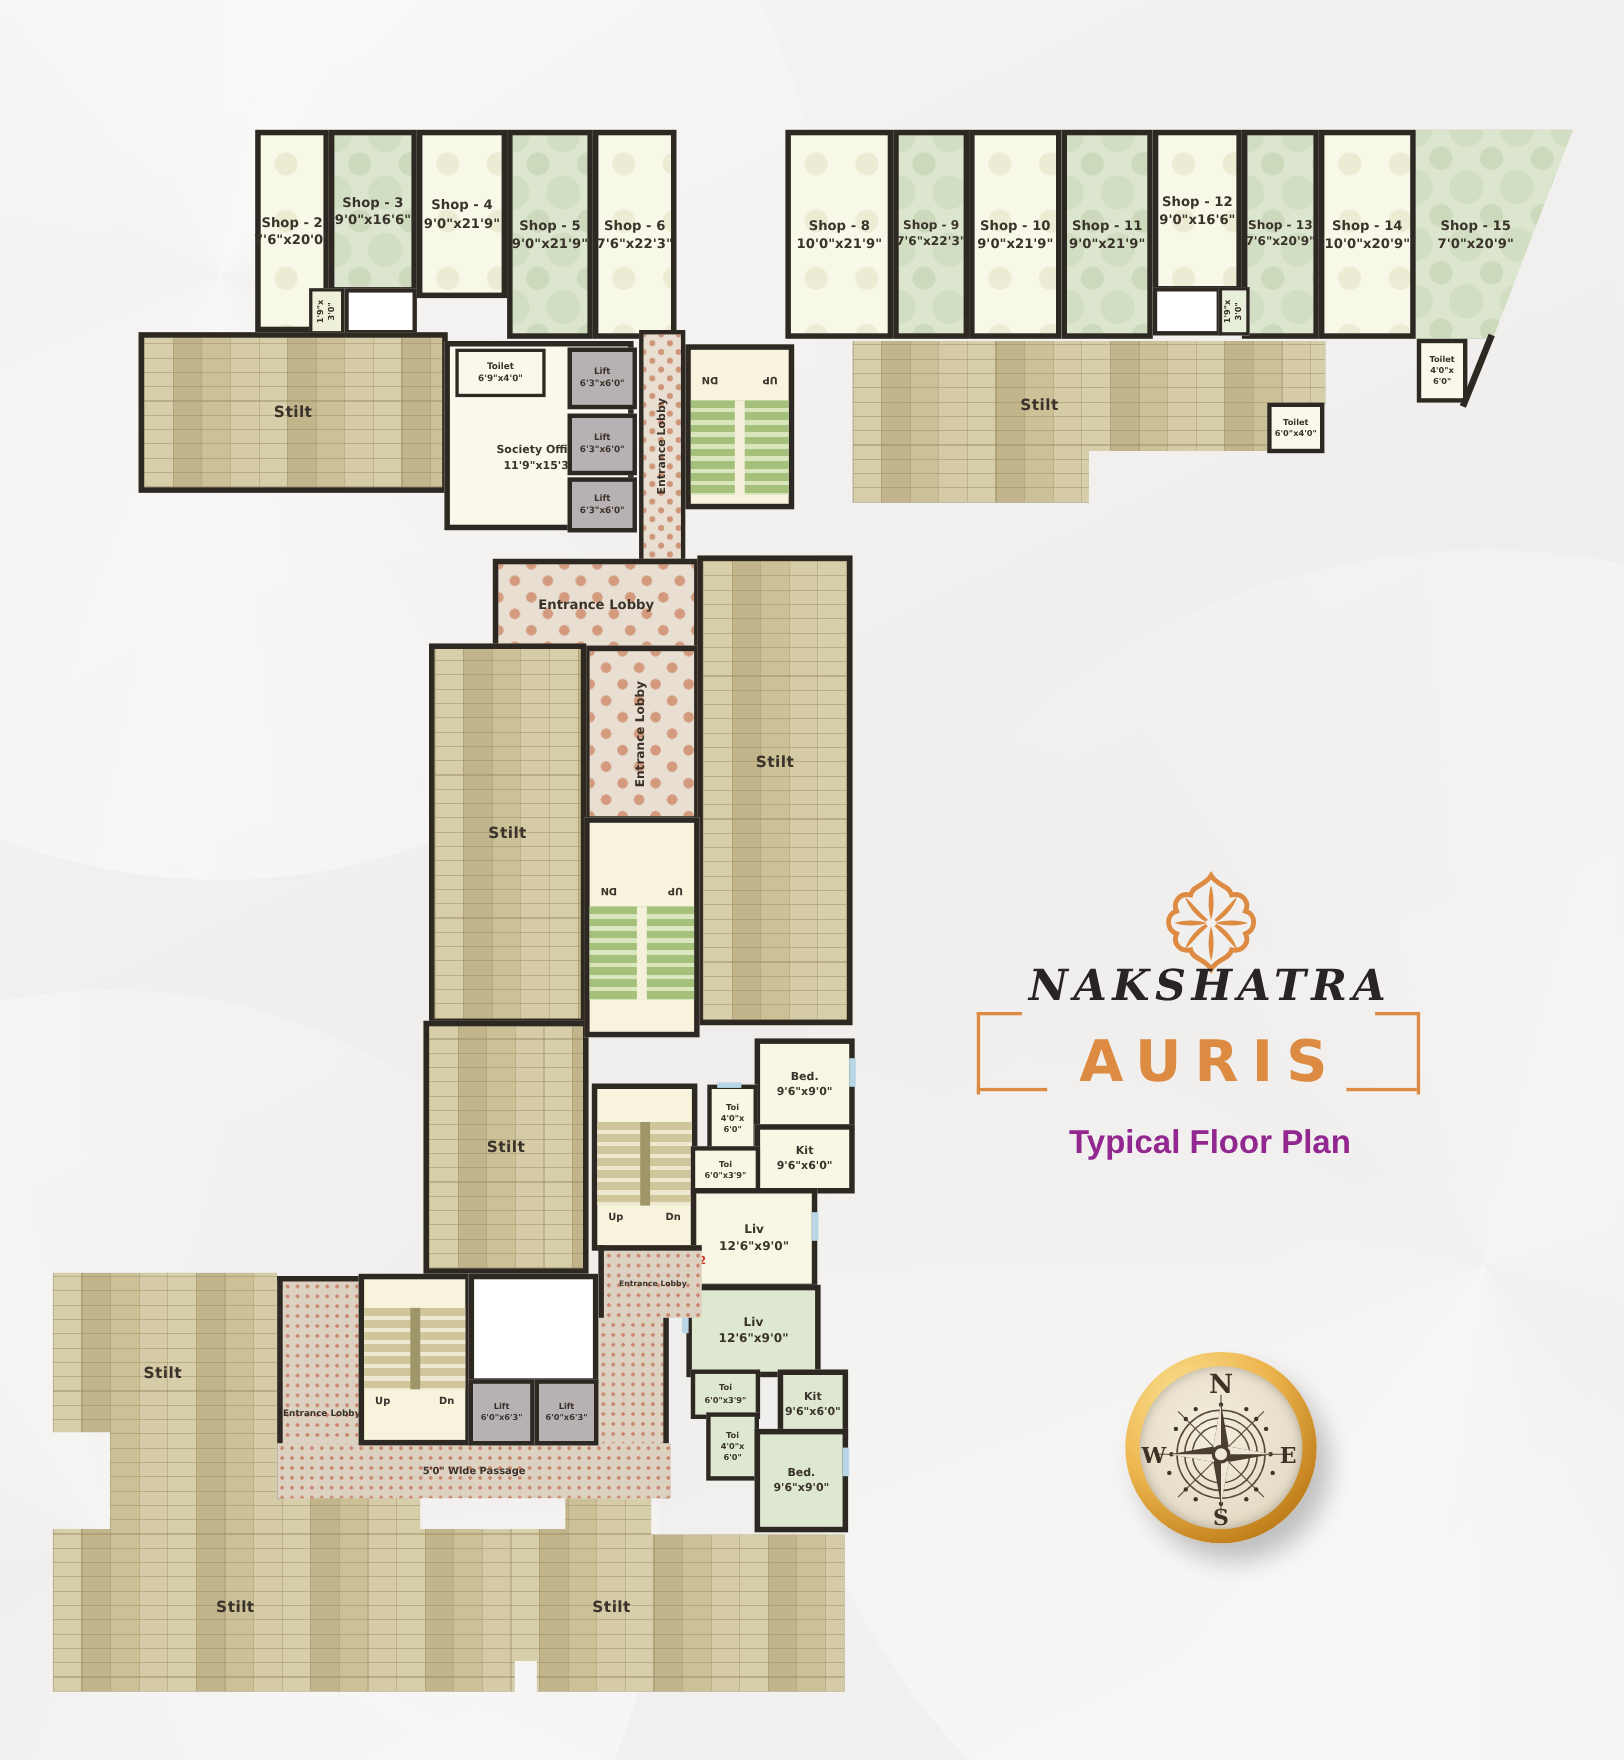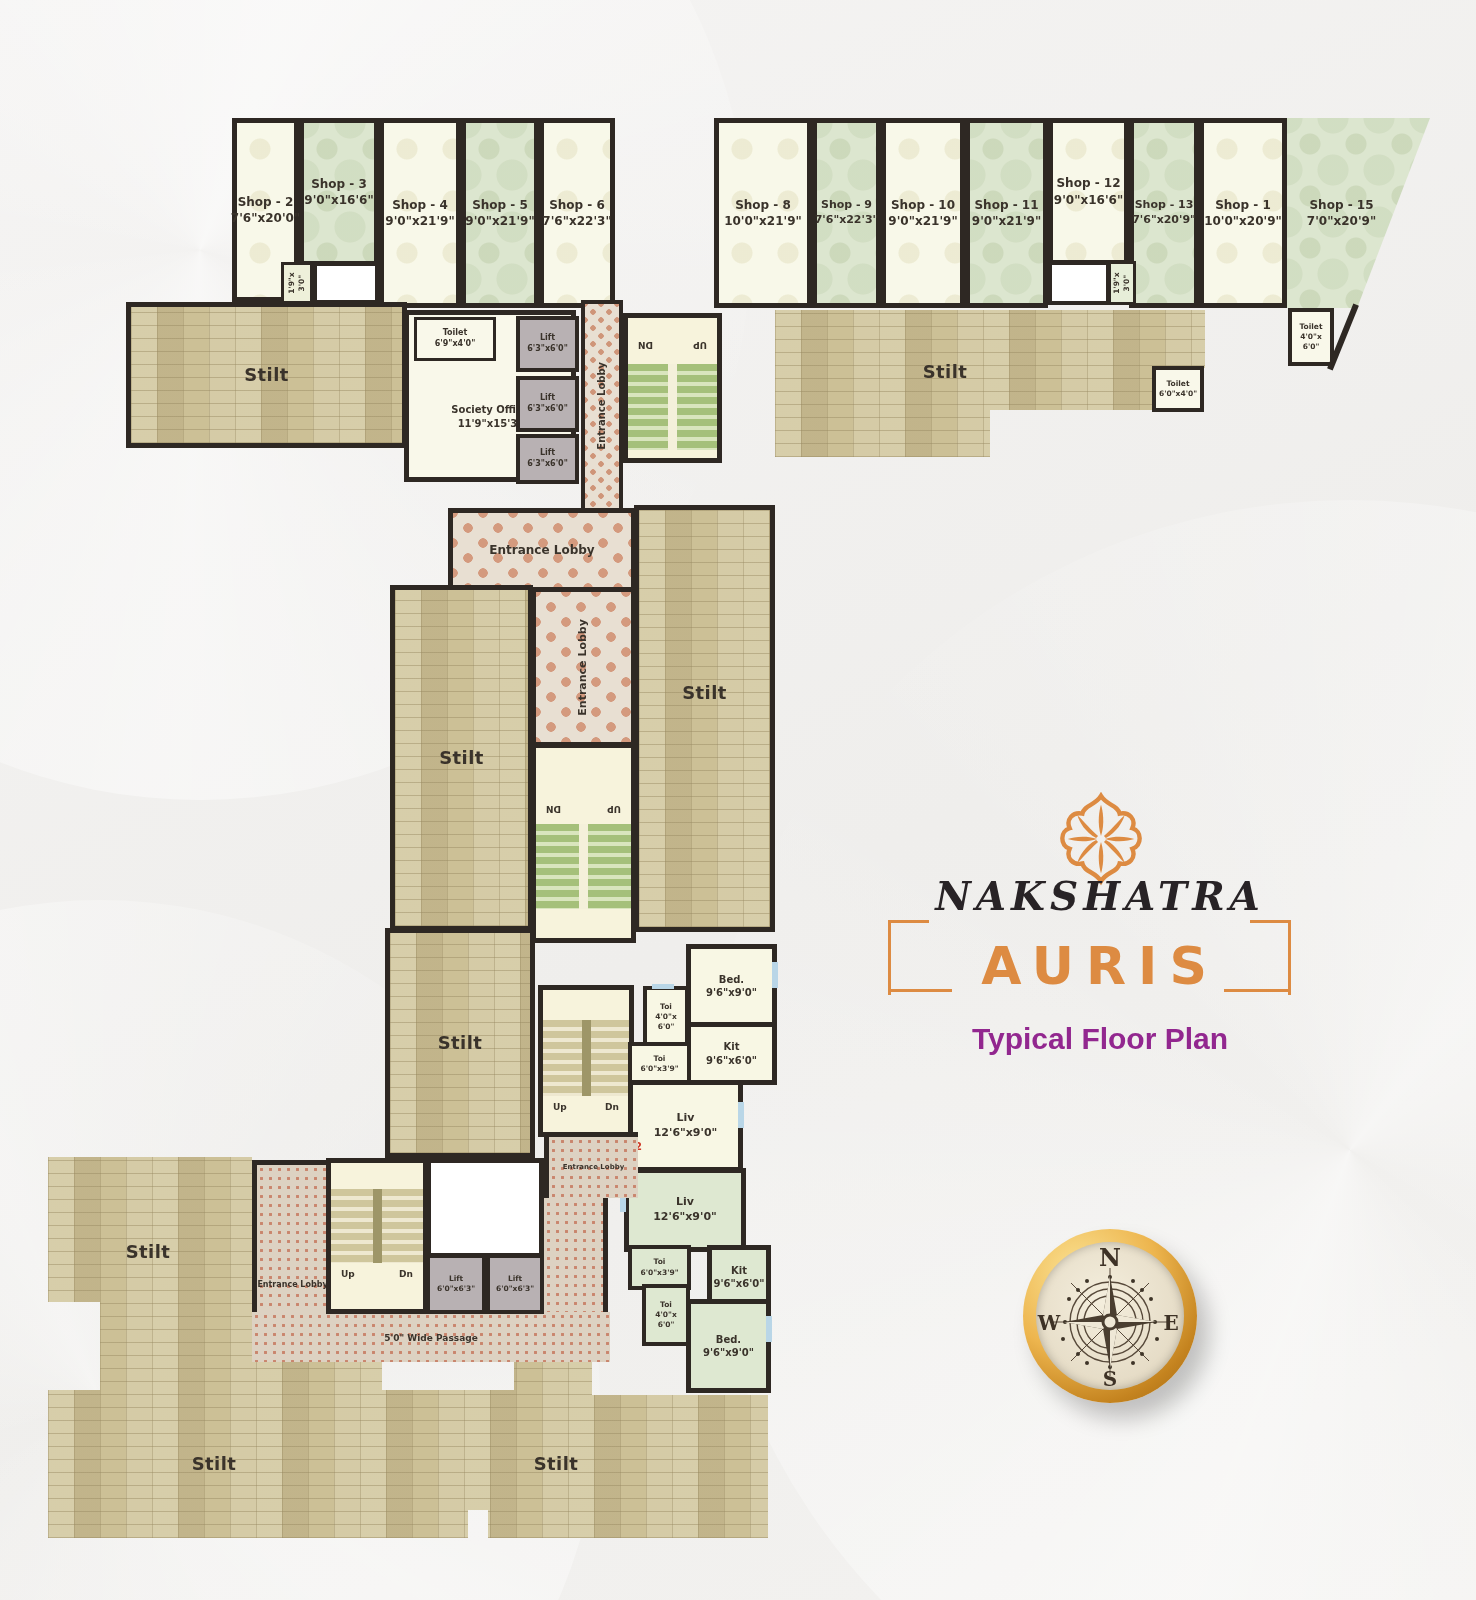--- a/index.html
+++ b/index.html
@@ -25,21 +25,21 @@
   .stair{background:#f7f3dc;}
   .apt{background:#f8f7e4;}
   .apt3{background:#dee8d1;}
   .white{background:#ffffff;}
   .win{background:#b9d6e7;}
   .outl{filter:drop-shadow(4px 0 0 #2e2823) drop-shadow(-4px 0 0 #2e2823) drop-shadow(0 4px 0 #2e2823) drop-shadow(0 -4px 0 #2e2823);}
   
   .lb{font-weight:700;color:#3a332b;text-align:center;line-height:1.35;}
   .abs{position:absolute;}
   .f7{font-size:7.5px;}.f8{font-size:8px;}.f9{font-size:9px;}.f10{font-size:10px;}
-  .f11{font-size:11px;}.f12{font-size:12px;}.f13{font-size:18px;letter-spacing:.4px;}
+  .f11{font-size:11px;}.f12{font-size:12px;}.f13{font-size:14px;letter-spacing:.4px;}
   .shopbox{display:flex;align-items:center;justify-content:center;}
   .rot90{transform:rotate(-90deg);white-space:nowrap;}
   .rot180{transform:rotate(180deg);}
   .updn{position:absolute;left:10px;right:10px;display:flex;justify-content:space-between;font-weight:700;color:#3a332b;}
   .steps-g{position:absolute;background:repeating-linear-gradient(180deg,#a5c07a 0 7px,#d9e5bd 7px 11px);}
   .steps-t{position:absolute;background:repeating-linear-gradient(180deg,#cfc69c 0 7px,#eee8d0 7px 11px);}
   .rail{position:absolute;top:0;bottom:0;left:50%;width:9px;margin-left:-4.5px;}
   .rail-l{background:#f4f0da;}
   .rail-d{background:#9e9668;}
   .red{color:#cf3a28;font-weight:700;}
@@ -61,21 +61,21 @@
   <div class="swirl" style="left:-350px;top:-300px;width:1100px;height:1100px;background:conic-gradient(from 20deg,rgba(255,255,255,.9),rgba(255,255,255,0) 25%,rgba(255,255,255,.8) 45%,rgba(255,255,255,0) 70%,rgba(255,255,255,.9));"></div>
   <div class="swirl" style="left:700px;top:500px;width:1300px;height:1300px;background:conic-gradient(from 200deg,rgba(255,255,255,.85),rgba(255,255,255,0) 30%,rgba(255,255,255,.75) 55%,rgba(255,255,255,0) 80%,rgba(255,255,255,.85));"></div>
   <div class="swirl" style="left:-400px;top:900px;width:1000px;height:1000px;background:conic-gradient(from 120deg,rgba(255,255,255,.8),rgba(255,255,255,0) 35%,rgba(255,255,255,.7) 60%,rgba(255,255,255,0) 85%,rgba(255,255,255,.8));"></div>
 
   <div class="r wl fc shopbox" style="left:232px;top:118px;width:67px;height:184px;">
     <div class="lb f12"><span>Shop - 2</span><br><span>7'6"x20'0"</span></div>
   </div>
   <div class="r wl fg shopbox" style="left:299px;top:118px;width:80px;height:148px;">
     <div class="lb f12"><span>Shop - 3</span><br><span>9'0"x16'6"</span></div>
   </div>
-  <div class="r wl fc shopbox" style="left:379px;top:118px;width:82px;height:190px;">
+  <div class="r wl fc shopbox" style="left:379px;top:118px;width:82px;height:153px;">
     <div class="lb f12"><span>Shop - 4</span><br><span>9'0"x21'9"</span></div>
   </div>
   <div class="r wl fg shopbox" style="left:461px;top:118px;width:78px;height:190px;">
     <div class="lb f12"><span>Shop - 5</span><br><span>9'0"x21'9"</span></div>
   </div>
   <div class="r wl fc shopbox" style="left:539px;top:118px;width:76px;height:190px;">
     <div class="lb f12"><span>Shop - 6</span><br><span>7'6"x22'3"</span></div>
   </div>
   <div class="r wl fc shopbox" style="left:714px;top:118px;width:98px;height:190px;">
     <div class="lb f12"><span>Shop - 8</span><br><span>10'0"x21'9"</span></div>
@@ -89,21 +89,21 @@
   <div class="r wl fg shopbox" style="left:965px;top:118px;width:83px;height:190px;">
     <div class="lb f12"><span>Shop - 11</span><br><span>9'0"x21'9"</span></div>
   </div>
   <div class="r wl fc shopbox" style="left:1048px;top:118px;width:81px;height:147px;">
     <div class="lb f12"><span>Shop - 12</span><br><span>9'0"x16'6"</span></div>
   </div>
   <div class="r wl fg shopbox" style="left:1129px;top:118px;width:70px;height:190px;">
     <div class="lb f11"><span>Shop - 13</span><br><span>7'6"x20'9"</span></div>
   </div>
   <div class="r wl fc shopbox" style="left:1199px;top:118px;width:88px;height:190px;">
-    <div class="lb f12"><span>Shop - 1</span><br><span>10'0"x20'9"</span></div>
+    <div class="lb f12"><span>Shop - 14</span><br><span>10'0"x20'9"</span></div>
   </div>
   <div class="r fg shopbox outl" style="left:1287px;top:118px;width:143px;height:190px;clip-path:polygon(0 0,100% 0,49% 100%,0 100%);padding-right:34px;">
     <div class="lb f12"><span>Shop - 15</span><br><span>7'0"x20'9"</span></div>
   </div>
 
   <div class="r wl3 shopbox" style="left:281px;top:262px;width:32px;height:42px;background:#eef0da;">
     <div class="lb f7 rot90"><span>1'9"x</span><br><span>3'0"</span></div>
   </div>
   <div class="r wl4 white" style="left:313px;top:262px;width:66px;height:42px;"></div>
   <div class="r wl4 white" style="left:1048px;top:261px;width:62px;height:44px;"></div>

